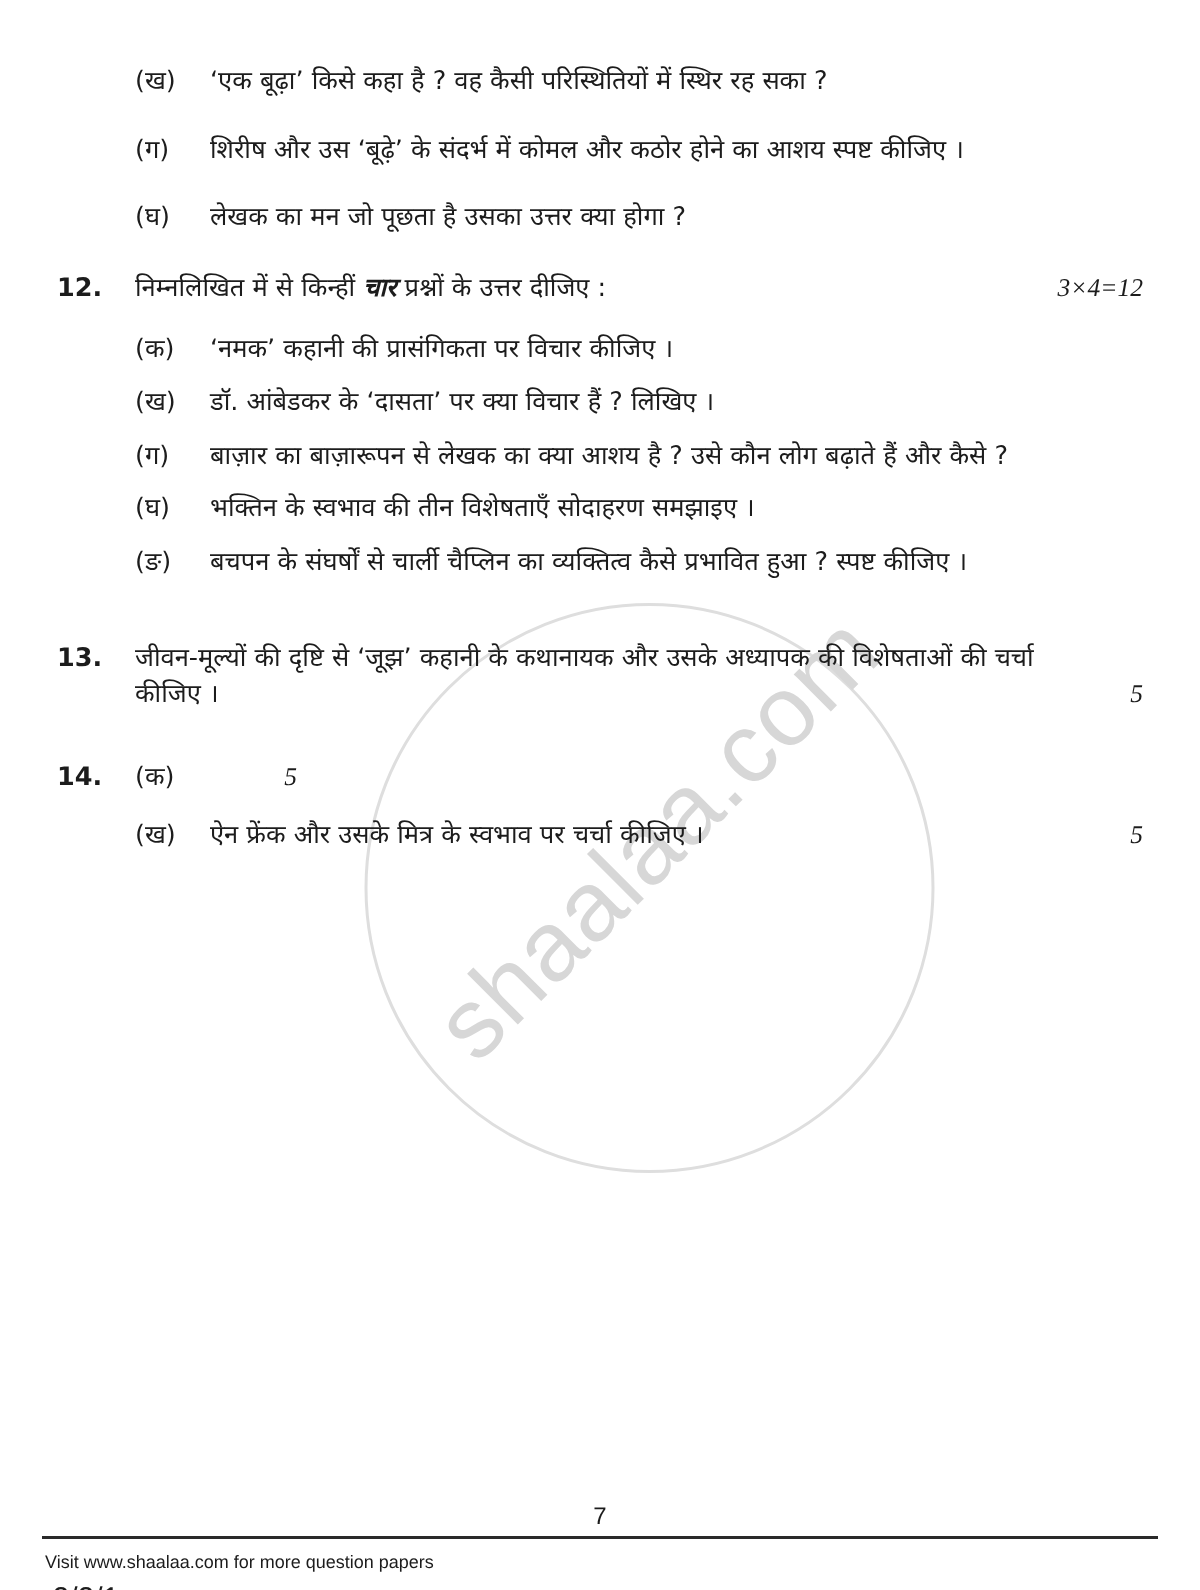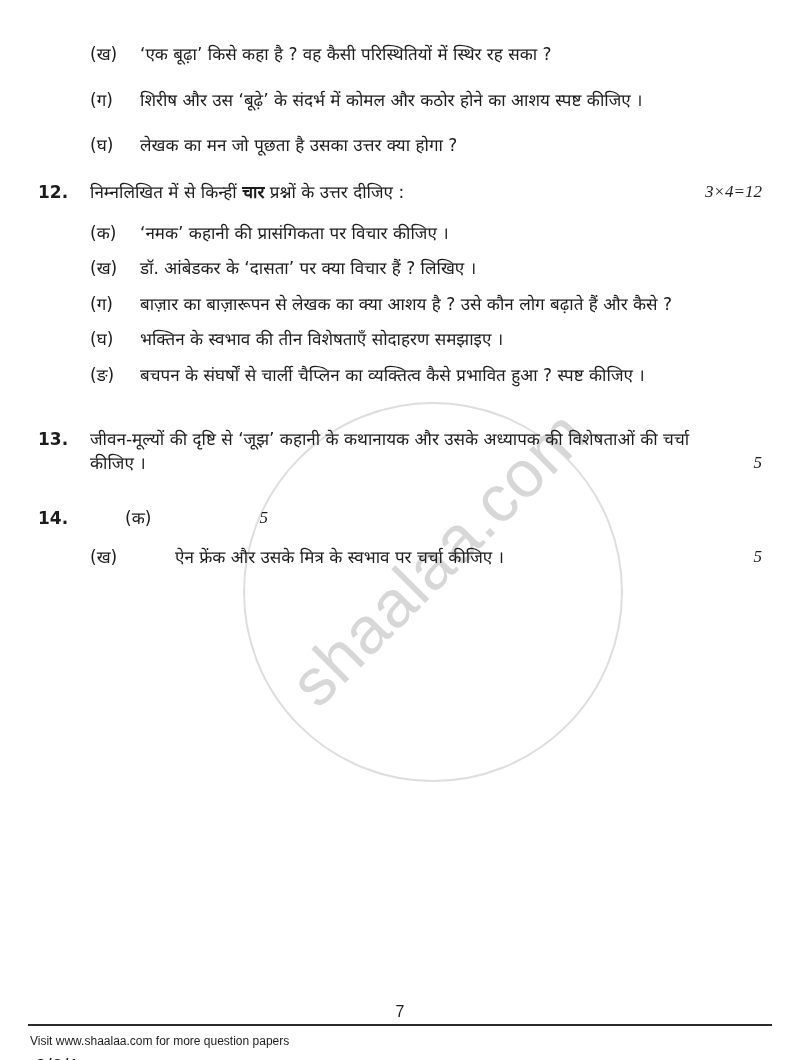--- a/index.html
+++ b/index.html
@@ -46,23 +46,23 @@
     font-style:italic;
   }
   .marks-bottom { align-self:flex-end; }
   .indent { margin-left:52px; }
 
   .g11 .row { margin-bottom:21px; }
   .q12-stem { margin-top:22px; margin-bottom:16px;justify-content:center; }
   .g12 .row { margin-bottom:11px; }
   .q13 { margin-top:39px; }
   .q14 { margin-top:30px; }
-  .g14 .row { margin-bottom:14px;gap:35px; }
+  .g14 .row { margin-bottom:14px; }
 
-  .emph { font-weight:bold; }
+  .emph { font-weight:bold; font-style:italic; }
 
   
   .footer-line {
     position:absolute; left:28px; right:28px; top:1024px;
     border-top:2px solid #2a2a2a; z-index:1;
   }
   .paper-code {
     position:absolute; left:35px; top:1052px; z-index:1;
     font-family:"Liberation Sans", sans-serif; font-size:20px; color:#1c1c1c;
   }

